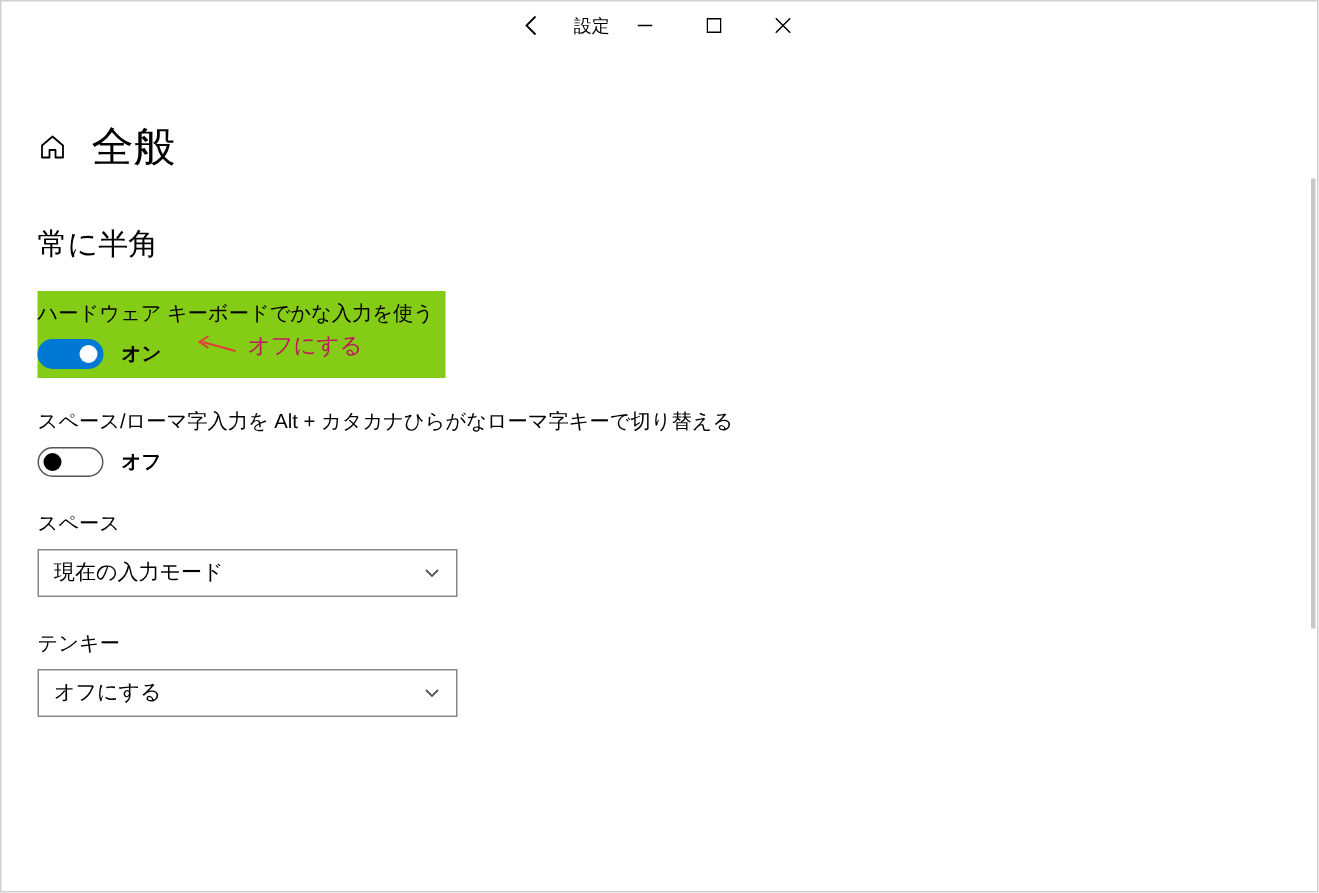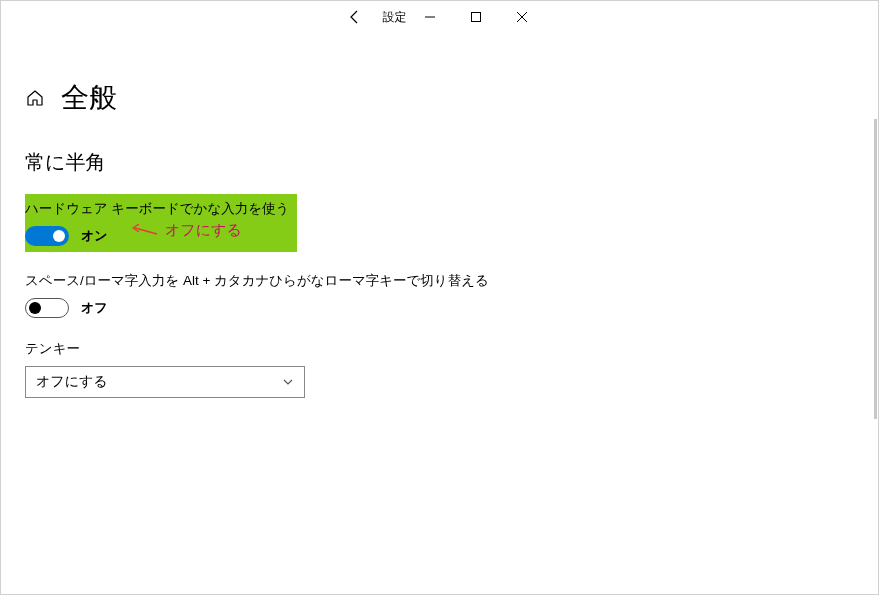--- a/index.html
+++ b/index.html
@@ -231,20 +231,29 @@
     <div class="setting-label">スペース/ローマ字入力を Alt + カタカナひらがなローマ字キーで切り替える</div>
     <div class="toggle-row">
       <div class="toggle off">
           <div class="knob"></div>
         </div>
       <span class="toggle-state">オフ</span>
     </div>
   </div>
 
 
+  <div>
+    <div class="field-label">スペース</div>
+    <div class="dropdown">
+      <span>現在の入力モード</span>
+      <svg class="chev" viewBox="0 0 12 12">
+          <polyline points="2,4 6,8 10,4" stroke="#555" stroke-width="1.2" fill="none"></polyline>
+        </svg>
+    </div>
+  </div>
 
   <div>
     <div class="field-label">テンキー</div>
     <div class="dropdown">
       <span>オフにする</span>
       <svg class="chev" viewBox="0 0 12 12">
           <polyline points="2,4 6,8 10,4" stroke="#555" stroke-width="1.2" fill="none"></polyline>
         </svg>
     </div>
   </div>

